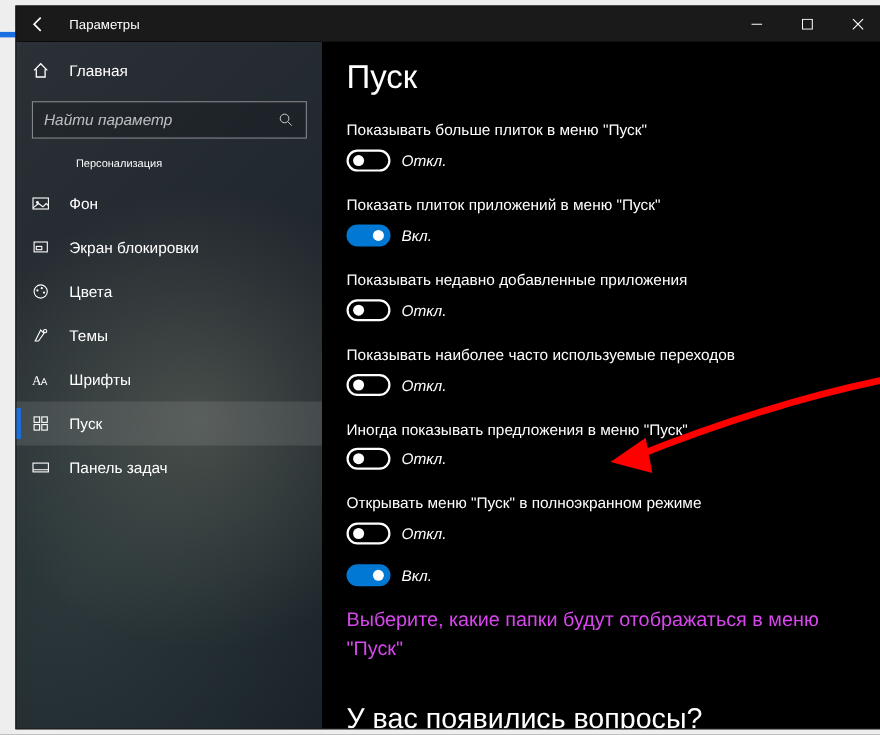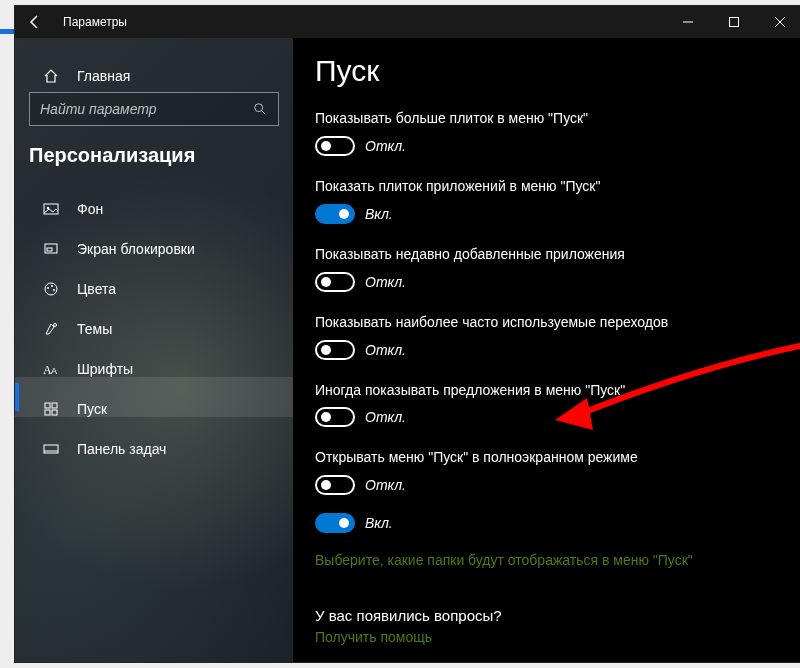--- a/index.html
+++ b/index.html
@@ -69,27 +69,27 @@
     background: rgba(0,0,0,.15);
   }
   .searchbox input {
     flex: 1; background: transparent; border: none; outline: none;
     color: #fff; font-size: 14px; padding-left: 10px;
   }
   .searchbox input::placeholder { color: rgba(255,255,255,.7); font-style: italic; }
   .searchbox .sicon { width: 36px; display:flex; align-items:center; justify-content:center; opacity:.8;}
   .section-label {
     padding: 4px 14px 10px;
-    font-size: 20px; font-weight: 700;
-    position: relative; z-index: 1;
+    font-size: 10px; font-weight: 400;
+    position: relative; z-index: 1; margin-left: 40px;
   }
   .nav { position: relative; z-index:1; }
   .nav-item {
-    display: flex; align-items: flex-end; height: 40px;
-    padding-left: 28px; font-size: 14px; gap: 18px;
+    display: flex; align-items: center; height: 40px;
+    padding-left: 14px; font-size: 14px; gap: 18px;
     cursor: default;
     position: relative;
   }
   .nav-item.selected {
     background: rgba(255,255,255,.10);
   }
   .nav-item.selected::before{
     content:""; position:absolute; left:0; top:6px; bottom:6px; width:4px; background:#1a6fe0;
   }
   .nav-item .nicon { width:16px; height:16px; display:flex; align-items:center; justify-content:center; font-size:14px; }
@@ -108,22 +108,22 @@
     border: 2px solid #fff; position: relative;
     background: transparent;
   }
   .toggle .knob {
     position: absolute; width: 10px; height: 10px; border-radius: 50%;
     background: #fff; top: 3px; left: 4px;
   }
   .toggle.on { background: #0078d4; border-color: #0078d4; }
   .toggle.on .knob { left: 22px; }
   .toggle-state { font-size: 14px; }
-  .link { color: #4d7c0f; font-size: 14px; margin-top: 4px; display:block; line-height:1.4; }
-  .question { margin-top: 36px; font-size: 15px; font-weight:400; }
+  .link { color: #d946ef; font-size: 18px; margin-top: 4px; display:block; line-height:1.4; }
+  .question { margin-top: 36px; font-size: 26px; font-weight:400; }
   .arrow-svg {
     position: absolute; right: -2px; top: 300px; width: 260px; height: 110px;
     pointer-events: none;
   }
 </style>
 </head>
 <body>
 
 <div class="blueline"></div>
 

